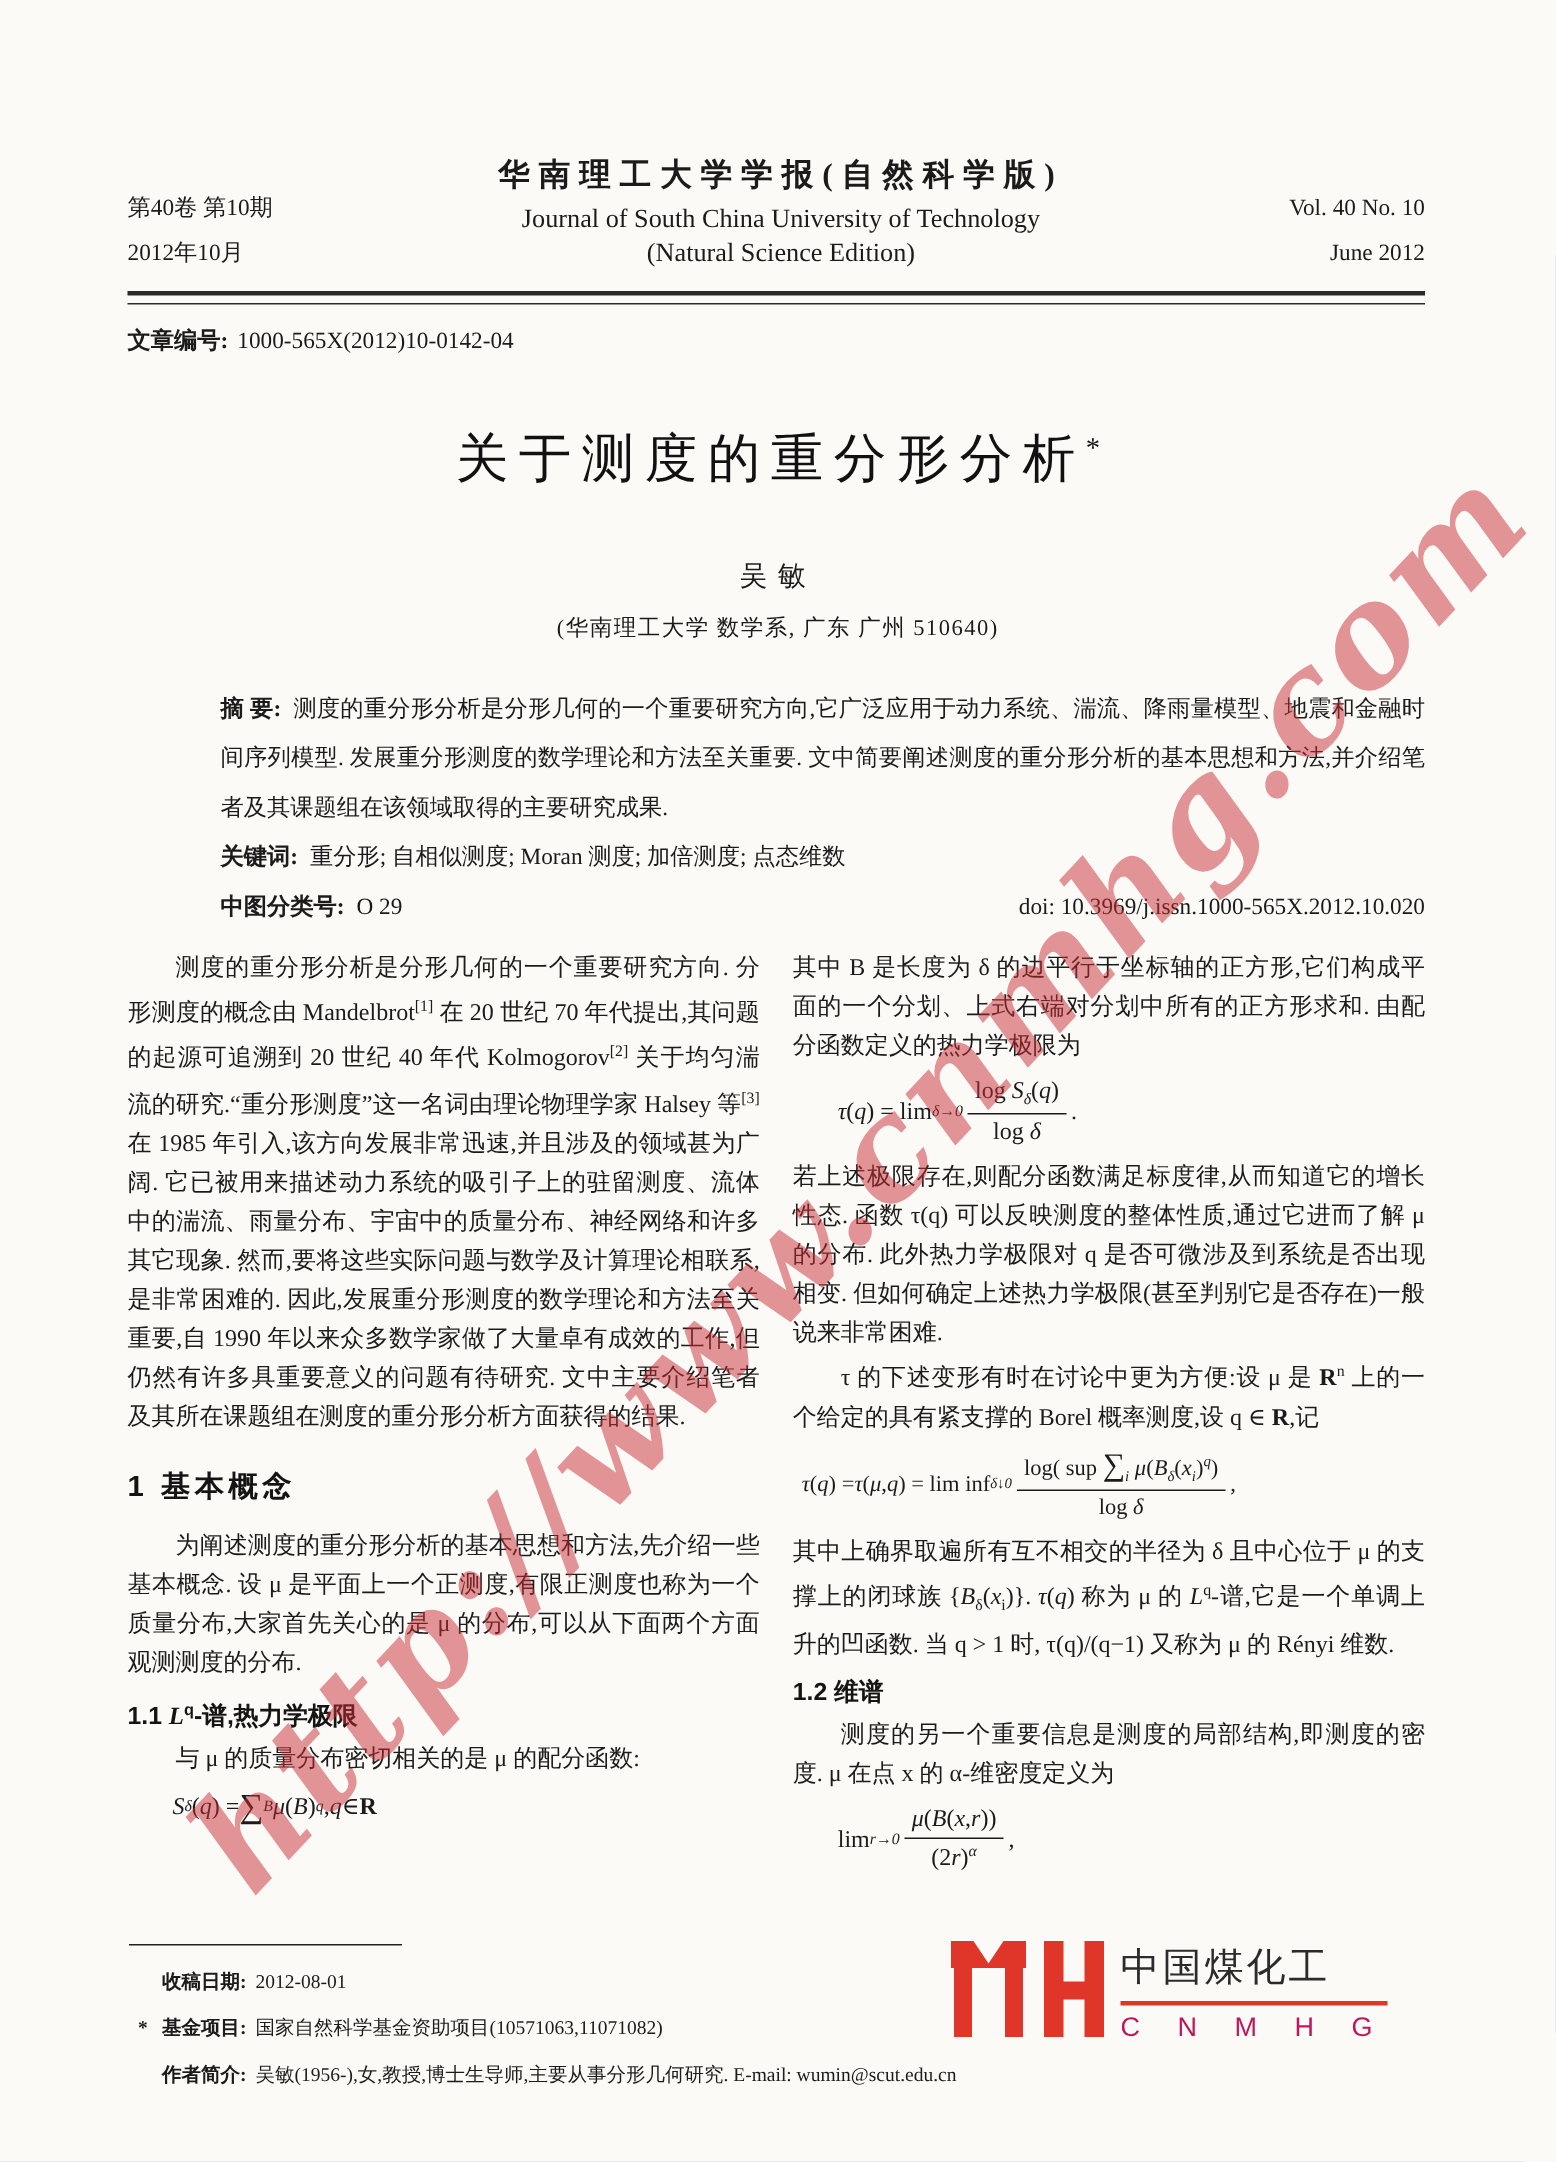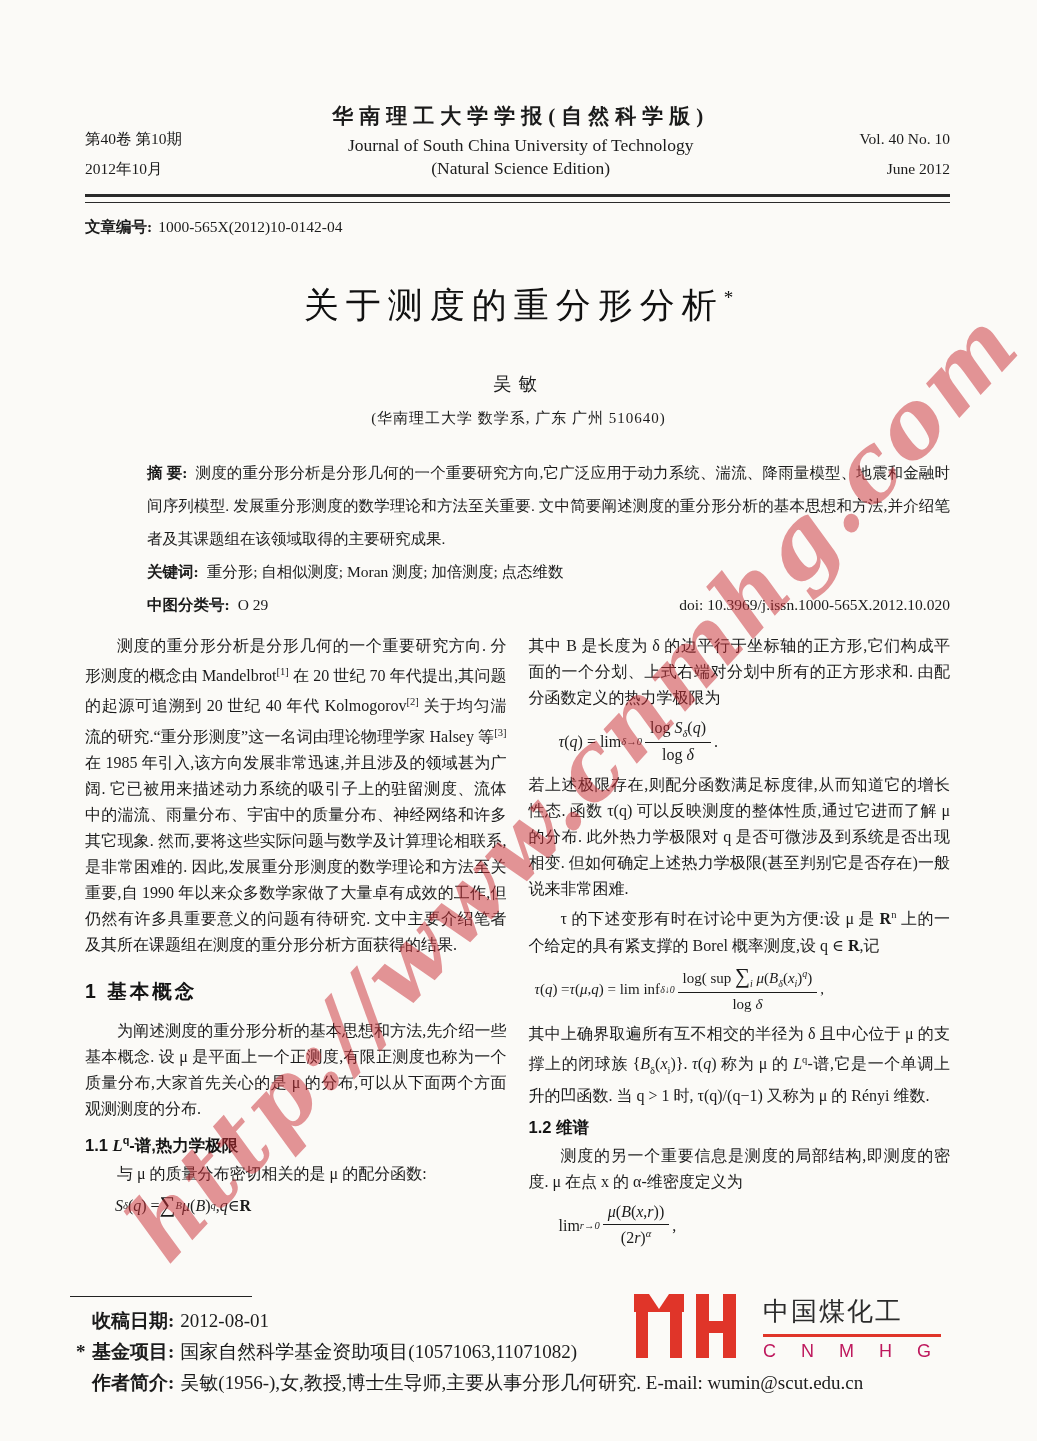--- a/index.html
+++ b/index.html
@@ -47,34 +47,34 @@
   .frac{display:inline-flex;flex-direction:column;align-items:center;margin:0 3px;}
   .frac .num{border-bottom:1.4px solid #1b1b1b;padding:0 5px 2px;white-space:nowrap;}
   .frac .den{padding-top:2px;white-space:nowrap;}
   .i{font-style:italic;}
   .b{font-weight:bold;}
   .sum{font-size:1.4em;line-height:1;}
   .formula sub,.formula sup{font-style:italic;}
   sub,sup{font-size:0.66em;}
 
   
-  .footnotes{position:absolute;left:70px;top:1296px;width:640px;font-size:19px;}
+  .footnotes{position:absolute;left:86px;top:1296px;width:640px;font-size:13px;}
   .foot-rule{width:182px;border-top:1.6px solid #222;margin-bottom:8px;}
   .foot-line{line-height:31px;padding-left:22px;white-space:nowrap;}
   .foot-line b{font-weight:bold;margin-right:6px;}
   .fstar{display:inline-block;width:0;transform:translateX(-16px);font-weight:bold;}
 
   
   .watermark{position:absolute;left:-30px;top:788px;width:1100px;text-align:center;
      font-size:92px;font-style:italic;font-weight:bold;letter-spacing:4px;
      color:rgba(201,44,52,0.5);transform:rotate(-47deg);pointer-events:none;
      font-family:"DejaVu Serif",serif;z-index:6;}
 
   
-  .logo{position:absolute;left:634px;top:1294px;display:flex;align-items:flex-start;gap:27px;z-index:4;}
+  .logo{position:absolute;left:634px;top:1294px;display:flex;align-items:flex-start;gap:11px;z-index:4;}
   .logo-text .brand-cn{font-size:26px;letter-spacing:2px;color:#2b2b2b;padding-bottom:5px;
      border-bottom:3px solid #e03529;font-family:"Liberation Sans","DejaVu Sans",sans-serif;}
   .logo-text .brand-en{font-size:18px;color:#be185d;letter-spacing:10px;margin-top:4px;
      font-family:"Liberation Sans","DejaVu Sans",sans-serif;}
 </style>
 </head>
 <body>
 
 <div class="page">
 

